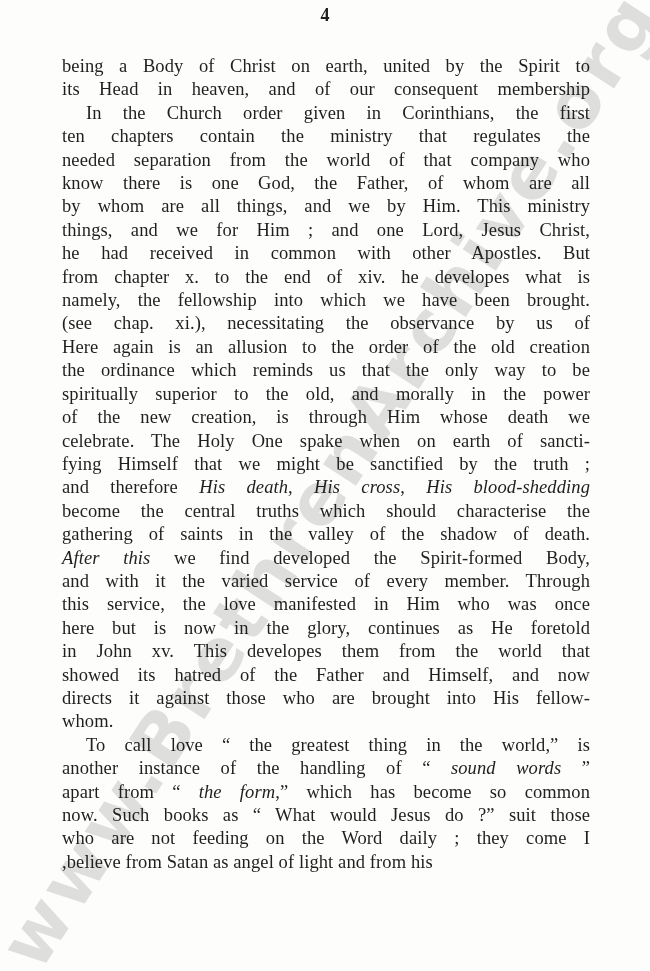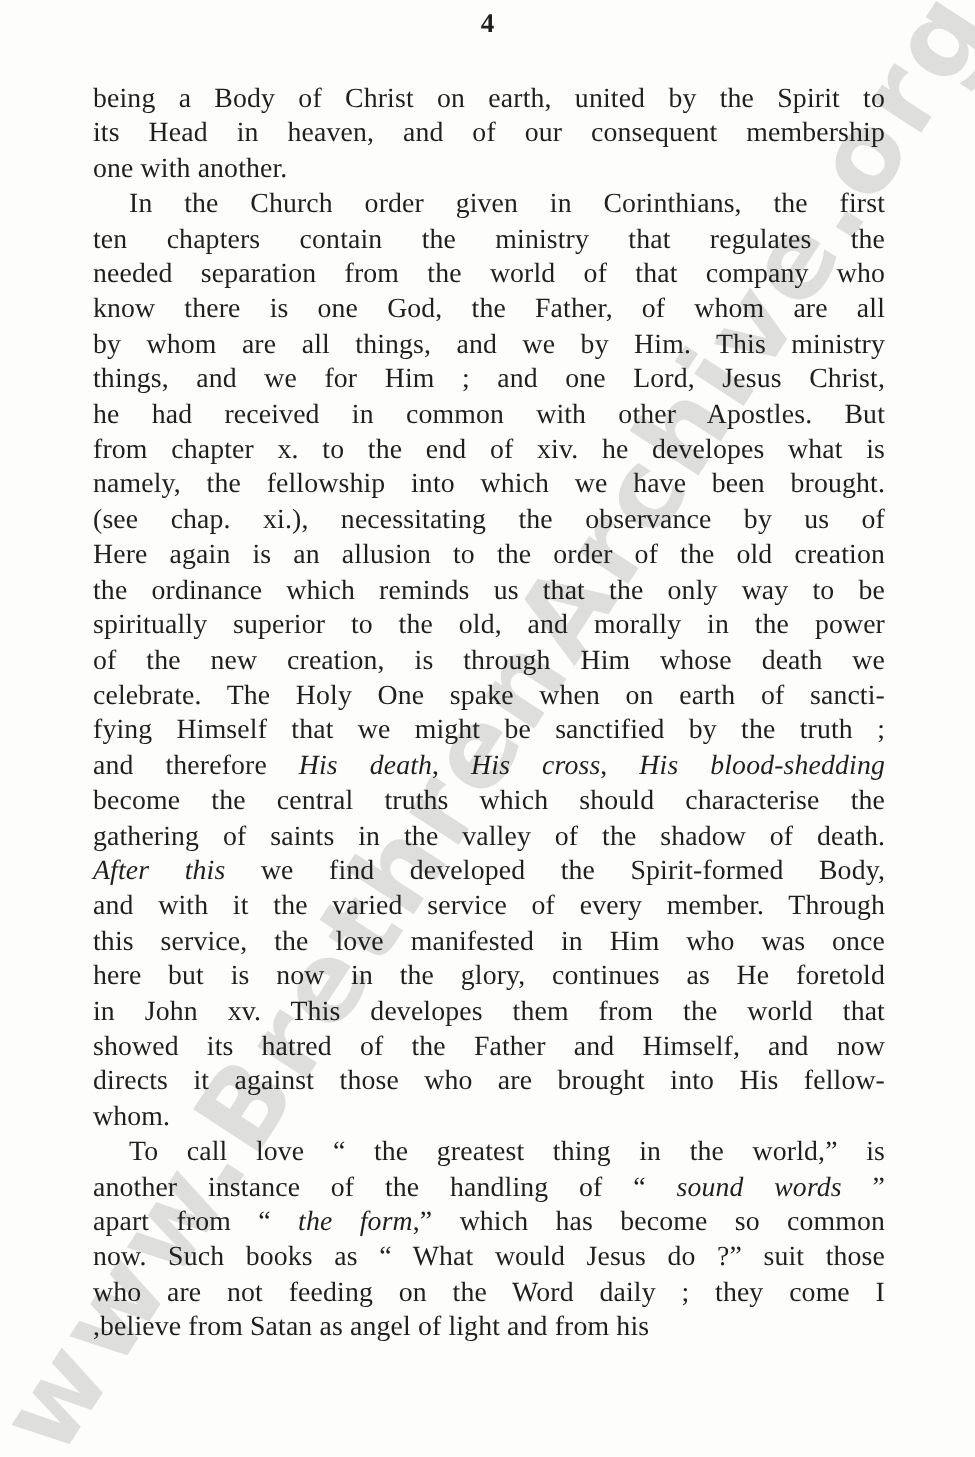--- a/index.html
+++ b/index.html
@@ -58,21 +58,20 @@
 </head>
 <body>
 
 <div class="page">
   <div class="watermark">www.BrethrenArchive.org</div>
   <div class="pageno">4</div>
   <div class="textblock">
       <div class="para">
         <div class="line first"><span>being a Body of Christ on earth, united by the Spirit to</span></div>
         <div class="line"><span>its Head in heaven, and of our consequent membership</span></div>
-        <div class="line last"><span>one with another.</span></div>
       </div>
       <div class="para">
         <div class="line first indented"><span>In the Church order given in Corinthians, the first</span></div>
         <div class="line indented"><span>ten chapters contain the ministry that regulates the</span></div>
         <div class="line indented"><span>needed separation from the world of that company who</span></div>
         <div class="line indented"><span>know there is one God, the Father, of whom are all</span></div>
         <div class="line indented"><span>by whom are all things, and we by Him. This ministry</span></div>
         <div class="line indented"><span>things, and we for Him ; and one Lord, Jesus Christ,</span></div>
         <div class="line indented"><span>he had received in common with other Apostles. But</span></div>
         <div class="line indented"><span>from chapter x. to the end of xiv. he developes what is</span></div>

